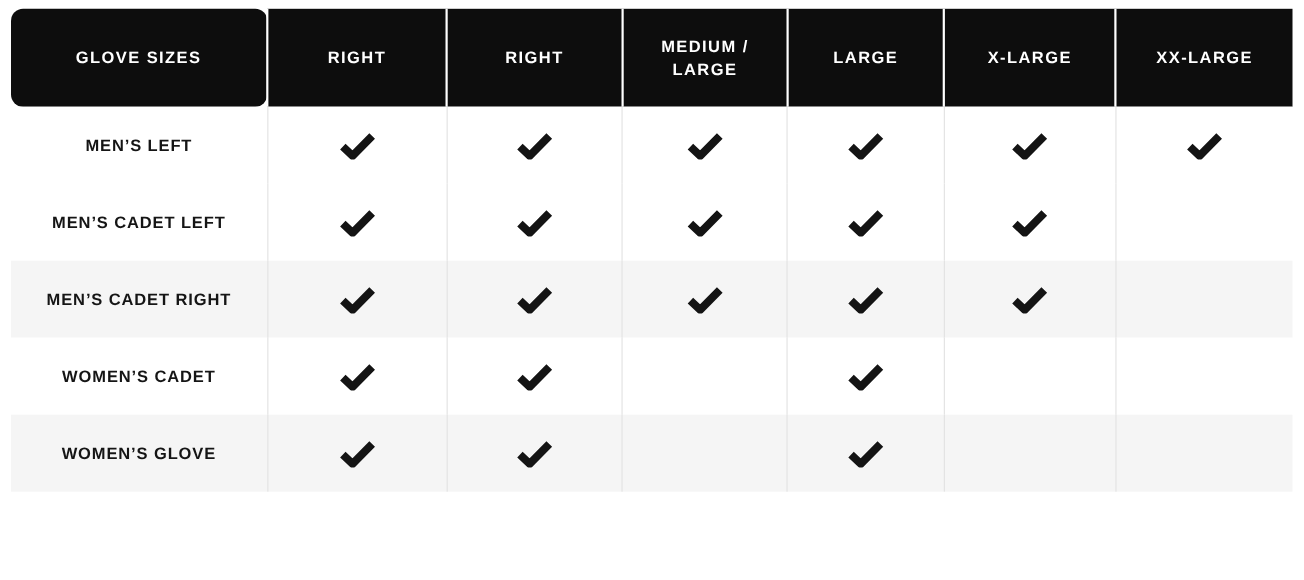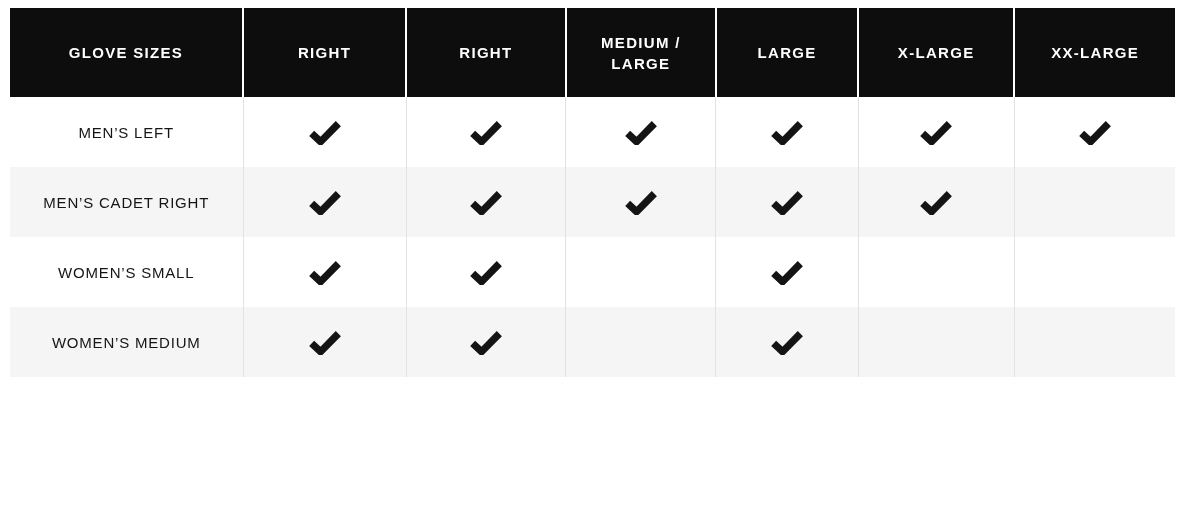--- a/index.html
+++ b/index.html
@@ -34,34 +34,34 @@
     height: 89px;
     font-size: 15px;
     font-weight: bold;
     letter-spacing: 1.3px;
     text-align: center;
     vertical-align: middle;
     border-left: 2px solid #ffffff;
     padding: 0 14px;
     line-height: 1.4;
   }
-  thead th:first-child { border-left: none; }
+  thead th:first-child { border-left: none; border-radius: 11px; }
 
   tbody th, tbody td {
     height: 70px;
     text-align: center;
     vertical-align: middle;
     border-left: 1px solid #e2e2e2;
     padding: 0;
   }
   tbody tr { background: #ffffff; }
   tbody tr.alt { background: #f5f5f5; }
   tbody th.row-label {
     font-size: 15px;
-    font-weight: normal;
+    font-weight: bold;
     letter-spacing: 0.8px;
     color: #151515;
     border-left: none;
     margin-top: 28px;
   }
   svg.check {
     width: 34px;
     height: 25px;
     display: inline-block;
     vertical-align: middle;
@@ -107,56 +107,75 @@
           <td><svg class="check" viewBox="0 0 24 18">
               <path d="M2.4 9.6 L8.8 15.6 L21.6 2.6" fill="none" stroke="#141414" stroke-width="5.2" stroke-linecap="butt" stroke-linejoin="miter"></path>
             </svg></td>
           <td><svg class="check" viewBox="0 0 24 18">
               <path d="M2.4 9.6 L8.8 15.6 L21.6 2.6" fill="none" stroke="#141414" stroke-width="5.2" stroke-linecap="butt" stroke-linejoin="miter"></path>
             </svg></td>
           <td><svg class="check" viewBox="0 0 24 18">
               <path d="M2.4 9.6 L8.8 15.6 L21.6 2.6" fill="none" stroke="#141414" stroke-width="5.2" stroke-linecap="butt" stroke-linejoin="miter"></path>
             </svg></td>
         </tr>
+        <tr>
+          <th class="row-label">MEN’S CADET LEFT</th>
+          <td><svg class="check" viewBox="0 0 24 18">
+              <path d="M2.4 9.6 L8.8 15.6 L21.6 2.6" fill="none" stroke="#141414" stroke-width="5.2" stroke-linecap="butt" stroke-linejoin="miter"></path>
+            </svg></td>
+          <td><svg class="check" viewBox="0 0 24 18">
+              <path d="M2.4 9.6 L8.8 15.6 L21.6 2.6" fill="none" stroke="#141414" stroke-width="5.2" stroke-linecap="butt" stroke-linejoin="miter"></path>
+            </svg></td>
+          <td><svg class="check" viewBox="0 0 24 18">
+              <path d="M2.4 9.6 L8.8 15.6 L21.6 2.6" fill="none" stroke="#141414" stroke-width="5.2" stroke-linecap="butt" stroke-linejoin="miter"></path>
+            </svg></td>
+          <td><svg class="check" viewBox="0 0 24 18">
+              <path d="M2.4 9.6 L8.8 15.6 L21.6 2.6" fill="none" stroke="#141414" stroke-width="5.2" stroke-linecap="butt" stroke-linejoin="miter"></path>
+            </svg></td>
+          <td><svg class="check" viewBox="0 0 24 18">
+              <path d="M2.4 9.6 L8.8 15.6 L21.6 2.6" fill="none" stroke="#141414" stroke-width="5.2" stroke-linecap="butt" stroke-linejoin="miter"></path>
+            </svg></td>
+          <td></td>
+        </tr>
         <tr class="alt">
           <th class="row-label">MEN’S CADET RIGHT</th>
           <td><svg class="check" viewBox="0 0 24 18">
               <path d="M2.4 9.6 L8.8 15.6 L21.6 2.6" fill="none" stroke="#141414" stroke-width="5.2" stroke-linecap="butt" stroke-linejoin="miter"></path>
             </svg></td>
           <td><svg class="check" viewBox="0 0 24 18">
               <path d="M2.4 9.6 L8.8 15.6 L21.6 2.6" fill="none" stroke="#141414" stroke-width="5.2" stroke-linecap="butt" stroke-linejoin="miter"></path>
             </svg></td>
           <td><svg class="check" viewBox="0 0 24 18">
               <path d="M2.4 9.6 L8.8 15.6 L21.6 2.6" fill="none" stroke="#141414" stroke-width="5.2" stroke-linecap="butt" stroke-linejoin="miter"></path>
             </svg></td>
           <td><svg class="check" viewBox="0 0 24 18">
               <path d="M2.4 9.6 L8.8 15.6 L21.6 2.6" fill="none" stroke="#141414" stroke-width="5.2" stroke-linecap="butt" stroke-linejoin="miter"></path>
             </svg></td>
           <td><svg class="check" viewBox="0 0 24 18">
               <path d="M2.4 9.6 L8.8 15.6 L21.6 2.6" fill="none" stroke="#141414" stroke-width="5.2" stroke-linecap="butt" stroke-linejoin="miter"></path>
             </svg></td>
           <td></td>
         </tr>
         <tr>
-          <th class="row-label">WOMEN’S SMALL</th>
+          <th class="row-label">WOMEN’S CADET</th>
           <td><svg class="check" viewBox="0 0 24 18">
               <path d="M2.4 9.6 L8.8 15.6 L21.6 2.6" fill="none" stroke="#141414" stroke-width="5.2" stroke-linecap="butt" stroke-linejoin="miter"></path>
             </svg></td>
           <td><svg class="check" viewBox="0 0 24 18">
               <path d="M2.4 9.6 L8.8 15.6 L21.6 2.6" fill="none" stroke="#141414" stroke-width="5.2" stroke-linecap="butt" stroke-linejoin="miter"></path>
             </svg></td>
           <td></td>
           <td><svg class="check" viewBox="0 0 24 18">
               <path d="M2.4 9.6 L8.8 15.6 L21.6 2.6" fill="none" stroke="#141414" stroke-width="5.2" stroke-linecap="butt" stroke-linejoin="miter"></path>
             </svg></td>
           <td></td>
           <td></td>
         </tr>
         <tr class="alt">
-          <th class="row-label">WOMEN’S MEDIUM</th>
+          <th class="row-label">WOMEN’S GLOVE</th>
           <td><svg class="check" viewBox="0 0 24 18">
               <path d="M2.4 9.6 L8.8 15.6 L21.6 2.6" fill="none" stroke="#141414" stroke-width="5.2" stroke-linecap="butt" stroke-linejoin="miter"></path>
             </svg></td>
           <td><svg class="check" viewBox="0 0 24 18">
               <path d="M2.4 9.6 L8.8 15.6 L21.6 2.6" fill="none" stroke="#141414" stroke-width="5.2" stroke-linecap="butt" stroke-linejoin="miter"></path>
             </svg></td>
           <td></td>
           <td><svg class="check" viewBox="0 0 24 18">
               <path d="M2.4 9.6 L8.8 15.6 L21.6 2.6" fill="none" stroke="#141414" stroke-width="5.2" stroke-linecap="butt" stroke-linejoin="miter"></path>
             </svg></td>

